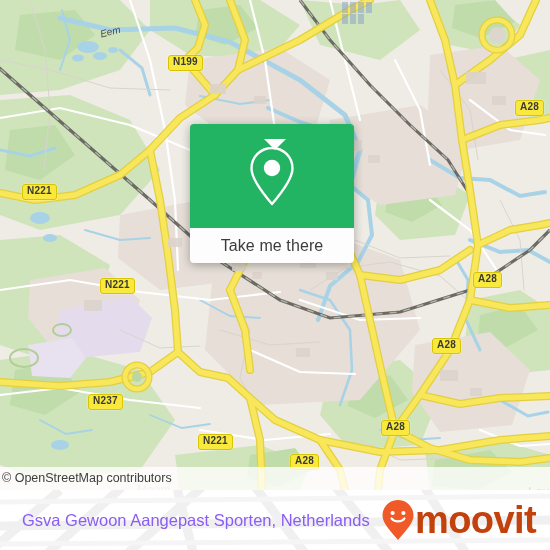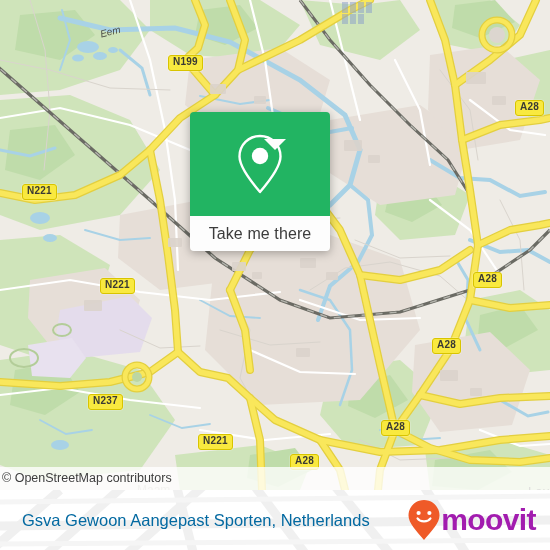--- a/index.html
+++ b/index.html
@@ -51,21 +51,21 @@
     background:rgba(255,255,255,.78);
     color:#3d3d3d;
     font-size:12.5px;
     padding:4px 0 5px 2px;
     box-sizing:border-box;
     font-family:"Liberation Sans", sans-serif;
   }
 
   
   #popup{
-    position:absolute;left:190px;top:112px;width:140px;
+    position:absolute;left:190px;top:124px;width:164px;
     filter:drop-shadow(0 2px 5px rgba(0,0,0,.30));
     border-radius:24px;
   }
   #popup-head{
     background:#22b462;
     height:104px;
     border-radius:4px 4px 0 0;
     display:flex;align-items:center;justify-content:center;
   }
   #popup-body{
@@ -94,26 +94,26 @@
     background:#ffffff;
     overflow:hidden;
   }
   #footer-watermark{position:absolute;left:0;top:0;}
   #footer-inner{
     position:relative;
     display:flex;align-items:center;justify-content:space-between;
     height:60px;padding:0 14px 0 22px;box-sizing:border-box;
   }
   #footer-title{
-    color:#0369a1;font-size:16.5px;white-space:nowrap;
+    color:#8b5cf6;font-size:16.5px;white-space:nowrap;
     font-family:"Liberation Sans", sans-serif;
   }
   #brand{display:flex;align-items:center;gap:1px;}
   #brand-word{
-    color:#a21caf;font-size:30px;font-weight:bold;letter-spacing:-.6px;
+    color:#c2410c;font-size:38px;font-weight:bold;letter-spacing:-.6px;
     font-family:"Liberation Sans", sans-serif;line-height:1;
     margin-left:-1px;
   }
 </style>
 </head>
 <body>
 
 <div id="app">
 
   <div id="map">

